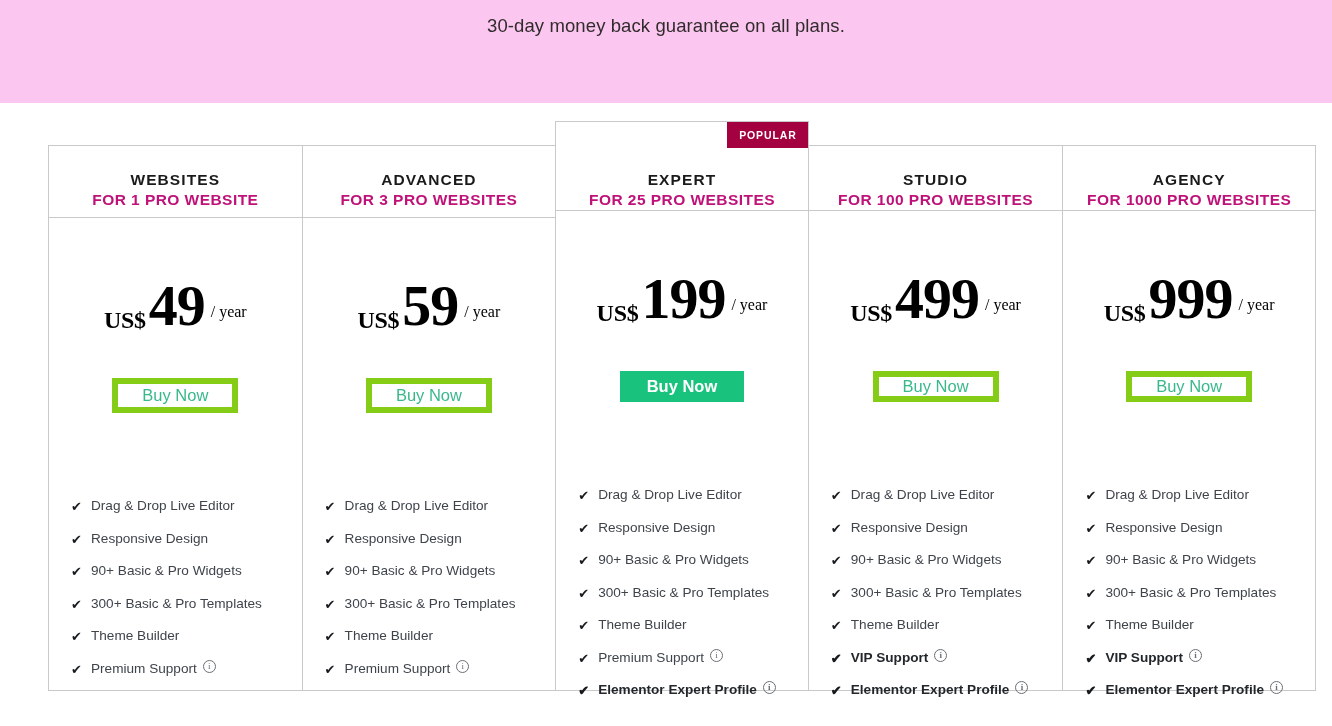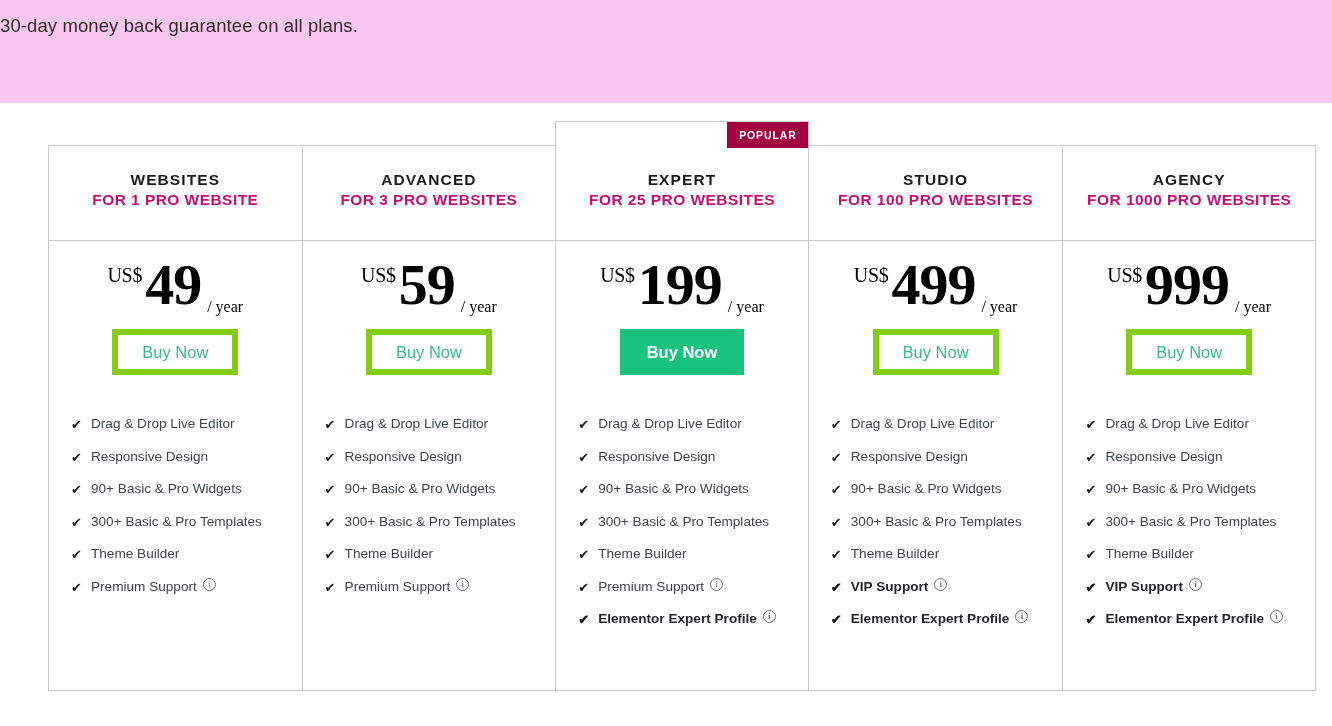--- a/index.html
+++ b/index.html
@@ -10,21 +10,21 @@
     font-family: "Liberation Sans", sans-serif;
     overflow: hidden;
   }
 
   
   .banner {
     width: 1332px;
     height: 103px;
     background: #fbc6ef;
     display: flex;
-    justify-content: flex-start;
+    justify-content: center;
     padding-top: 14px;
   }
   .banner-text {
     font-size: 18.5px;
     color: #312c2c;
     letter-spacing: .1px;
     line-height: 24px;
   }
 
   
@@ -44,20 +44,21 @@
   .col {
     position: relative;
     width: 253.6px;
     background: #ffffff;
     border: 1px solid #c9c9c9;
     border-right: none;
     display: flex;
     flex-direction: column;
     align-items: center;
     height: 546px;
+    gap: 44px;
   }
   .col:last-child { border-right: 1px solid #c9c9c9; }
 
   
   .col.featured {
     margin-top: -24px;
     height: 570px;
     border: 1px solid #c9c9c9;
     z-index: 3;
   }
@@ -108,25 +109,26 @@
   .price-row {
     display: flex;
     align-items: flex-start;
     justify-content: center;
     height: 86px;
     padding-top: 18px;
     font-family: "Liberation Serif", serif;
     color: #000000;
   }
   .cur {
-    font-size: 20px;
-    font-weight: normal;
+    font-size: 24px;
+    font-weight: bold;
     line-height: 20px;
     padding-top: 6px;
     letter-spacing: -.3px;
+    margin-top: 24px;
   }
   .amount {
     font-size: 58px;
     font-weight: bold;
     line-height: 52px;
     letter-spacing: -1px;
     margin-left: 3px;
   }
   .per {
     font-size: 16px;

